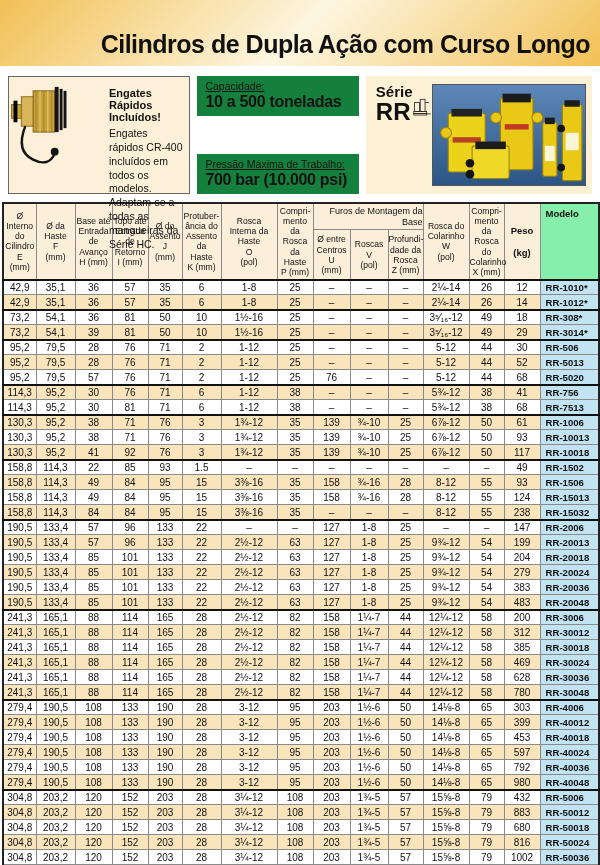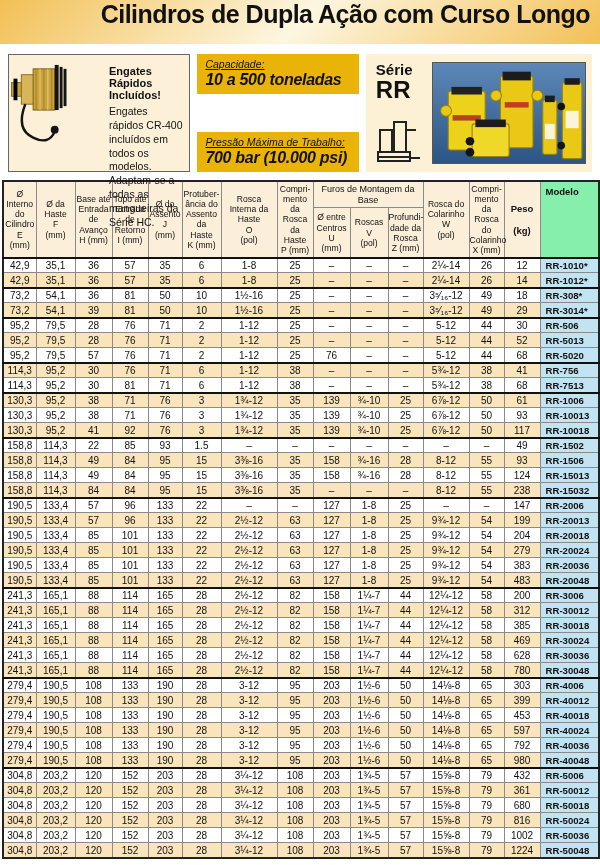--- a/index.html
+++ b/index.html
@@ -1,61 +1,61 @@
 <!DOCTYPE html>
 <html><head>
 <meta charset="utf-8">
 <style>
   * { margin:0; padding:0; box-sizing:border-box; }
   html,body { width:600px; height:865px; background:#fff; font-family:"Liberation Sans","DejaVu Sans",sans-serif; color:#111; overflow:hidden; }
 
   
   .title-band {
-    height:44px;
+    height:66px;
     background:linear-gradient(135deg,#f2c055 0%,#fdf6e0 50%,#f2c055 100%);
-    display:flex; justify-content:flex-end;
+    display:flex; align-items:flex-end; justify-content:flex-end;
     padding:0 10px 7px 0;
   }
   .title-band h1 { font-size:25px; font-weight:bold; letter-spacing:-0.5px; }
 
   
   .info-row { display:flex; margin:10px 8px 8px 8px; height:118px; gap:7px; }
 
   .coupler-box {
     width:198px; background:#fcf1d8; border:1px solid #666;
     display:flex; padding:6px 6px 6px 2px;gap:36px;
   }
   .coupler-art { width:58px; flex:none; }
   .coupler-text { flex:1; padding-left:4px; }
   .coupler-text .hd { font-size:11px; font-weight:bold; margin:4px 0 4px 0; }
   .coupler-text .bd { font-size:10.5px; line-height:1.32; white-space:pre-line; }
 
   .specs-col { width:176px; display:flex; flex-direction:column; justify-content:space-between; }
-  .spec-box { background:#eab308; padding:4px 8px 5px 8px;font-style:italic; }
+  .spec-box { background:#15803d; padding:4px 8px 5px 8px; }
   .spec-box .lbl { font-size:10.5px; text-decoration:underline; }
   .spec-box .val { font-size:16px; font-weight:bold; margin-top:1px; letter-spacing:-0.3px; }
 
   .series-panel { flex:1; background:#fcf0d5; display:flex; padding:8px 6px 8px 10px; }
-  .series-left { width:56px; display:flex; flex-direction:column; justify-content:space-between; }
+  .series-left { width:56px; display:flex; justify-content:space-between; }
   .series-label { font-size:15px; font-weight:bold; line-height:1.05; }
   .series-name { font-size:24px; font-weight:bold; line-height:1; }
   .series-icon { width:48px; height:46px; }
   .series-photo { flex:1; border:1px solid #555; overflow:hidden; }
 
   
   table { border-collapse:collapse; table-layout:fixed; width:596px; margin:0 2px; }
   th, td { border:1px solid #8a8a8a; text-align:center; vertical-align:middle; }
   thead th {
     background:#fcefda; font-weight:normal; font-size:8.6px; line-height:1.18;
     white-space:pre-line; padding:2px 0;
   }
   thead { border-bottom:2px solid #111; }
   th.bold { font-weight:bold; font-size:9.5px; }
   th.model-h { background:#86efac; text-align:left; padding-left:5px; vertical-align:top; padding-top:4px; }
-  th.group-h { border-bottom:1px solid #8a8a8a; font-size:9px; padding:1px 0; }
+  th.group-h { border-bottom:1px solid #8a8a8a; font-size:9px; padding:1px 0;text-align:right; }
   tbody td { font-size:10px; height:15px; padding:0 1px; background:#fff; }
   tbody tr.alt td { background:#f9e4bb; }
   tbody td.model { background:#c2e3f2 !important; font-weight:bold; text-align:left; padding-left:5px; font-size:9.6px; }
   tbody tr.group-end td { border-bottom:2px solid #111; }
   table { border:2px solid #222; }
 </style>
 </head>
 <body>
 
 <header class="title-band">
@@ -848,21 +848,21 @@
         <td>152</td>
         <td>203</td>
         <td>28</td>
         <td>3¼-12</td>
         <td>108</td>
         <td>203</td>
         <td>1¾-5</td>
         <td>57</td>
         <td>15⅝-8</td>
         <td>79</td>
-        <td>361</td>
+        <td>883</td>
         <td class="model">RR-50012</td>
       </tr>
       <tr>
         <td>304,8</td>
         <td>203,2</td>
         <td>120</td>
         <td>152</td>
         <td>203</td>
         <td>28</td>
         <td>3¼-12</td>

